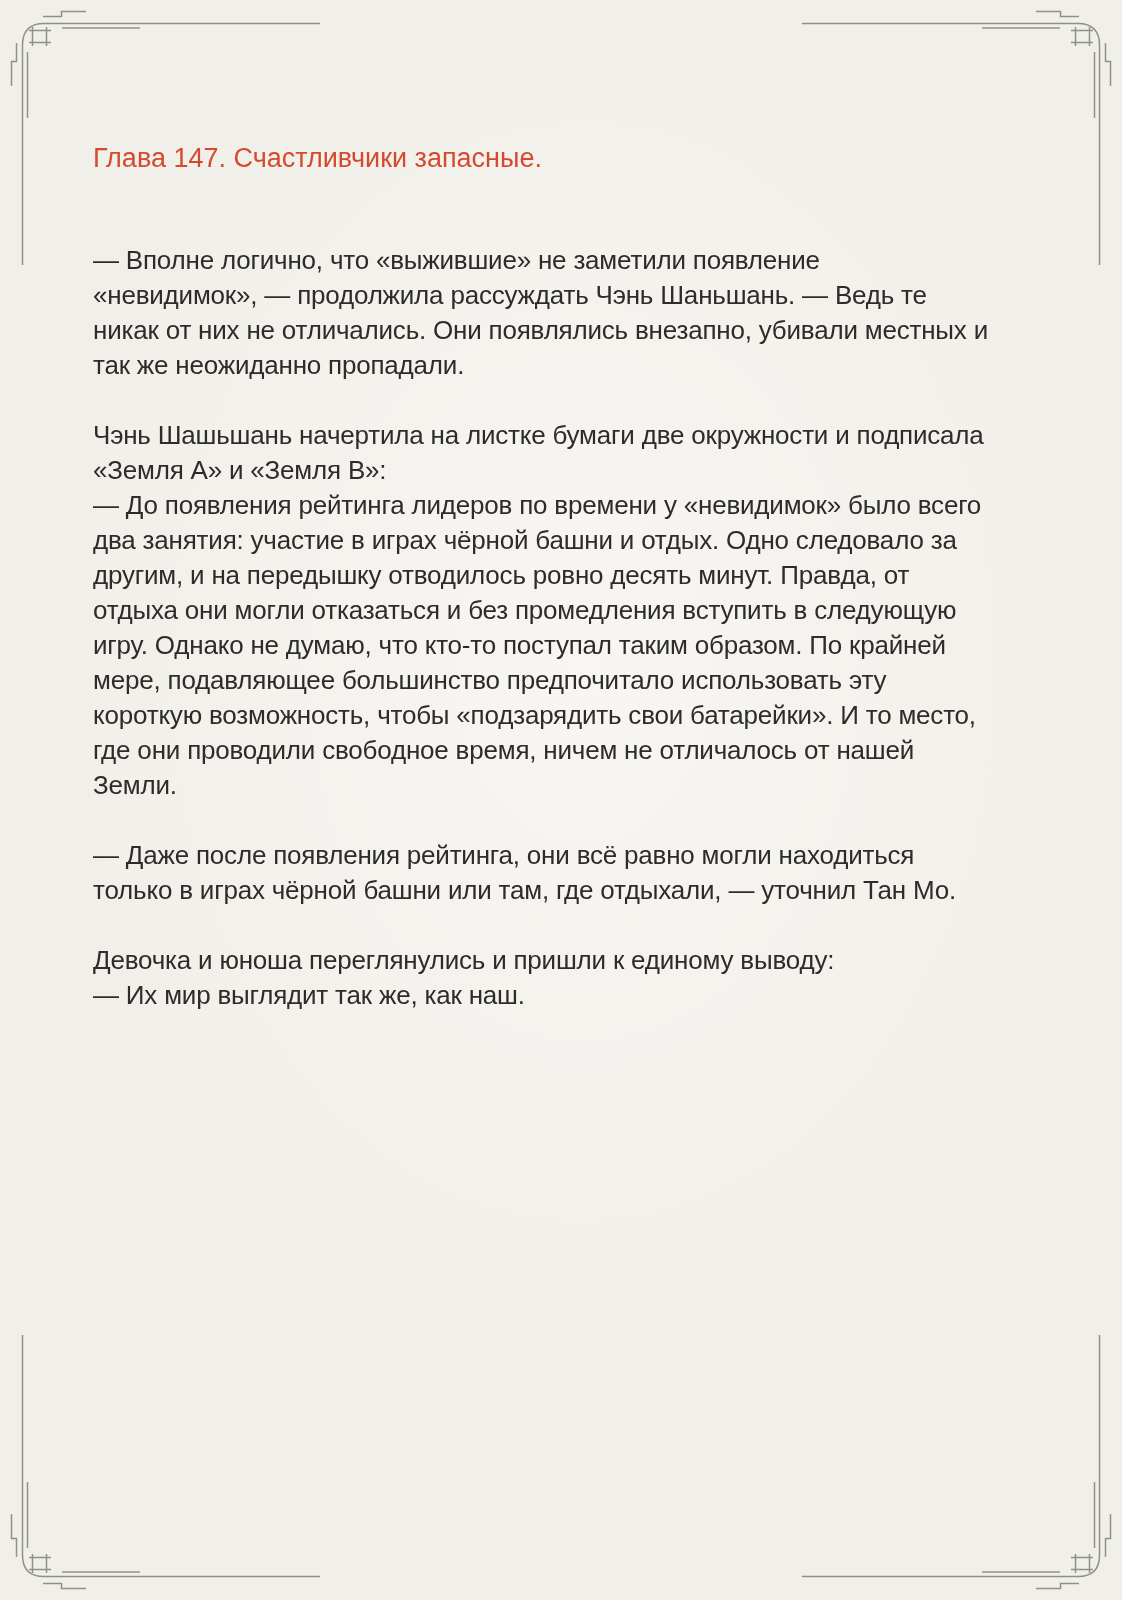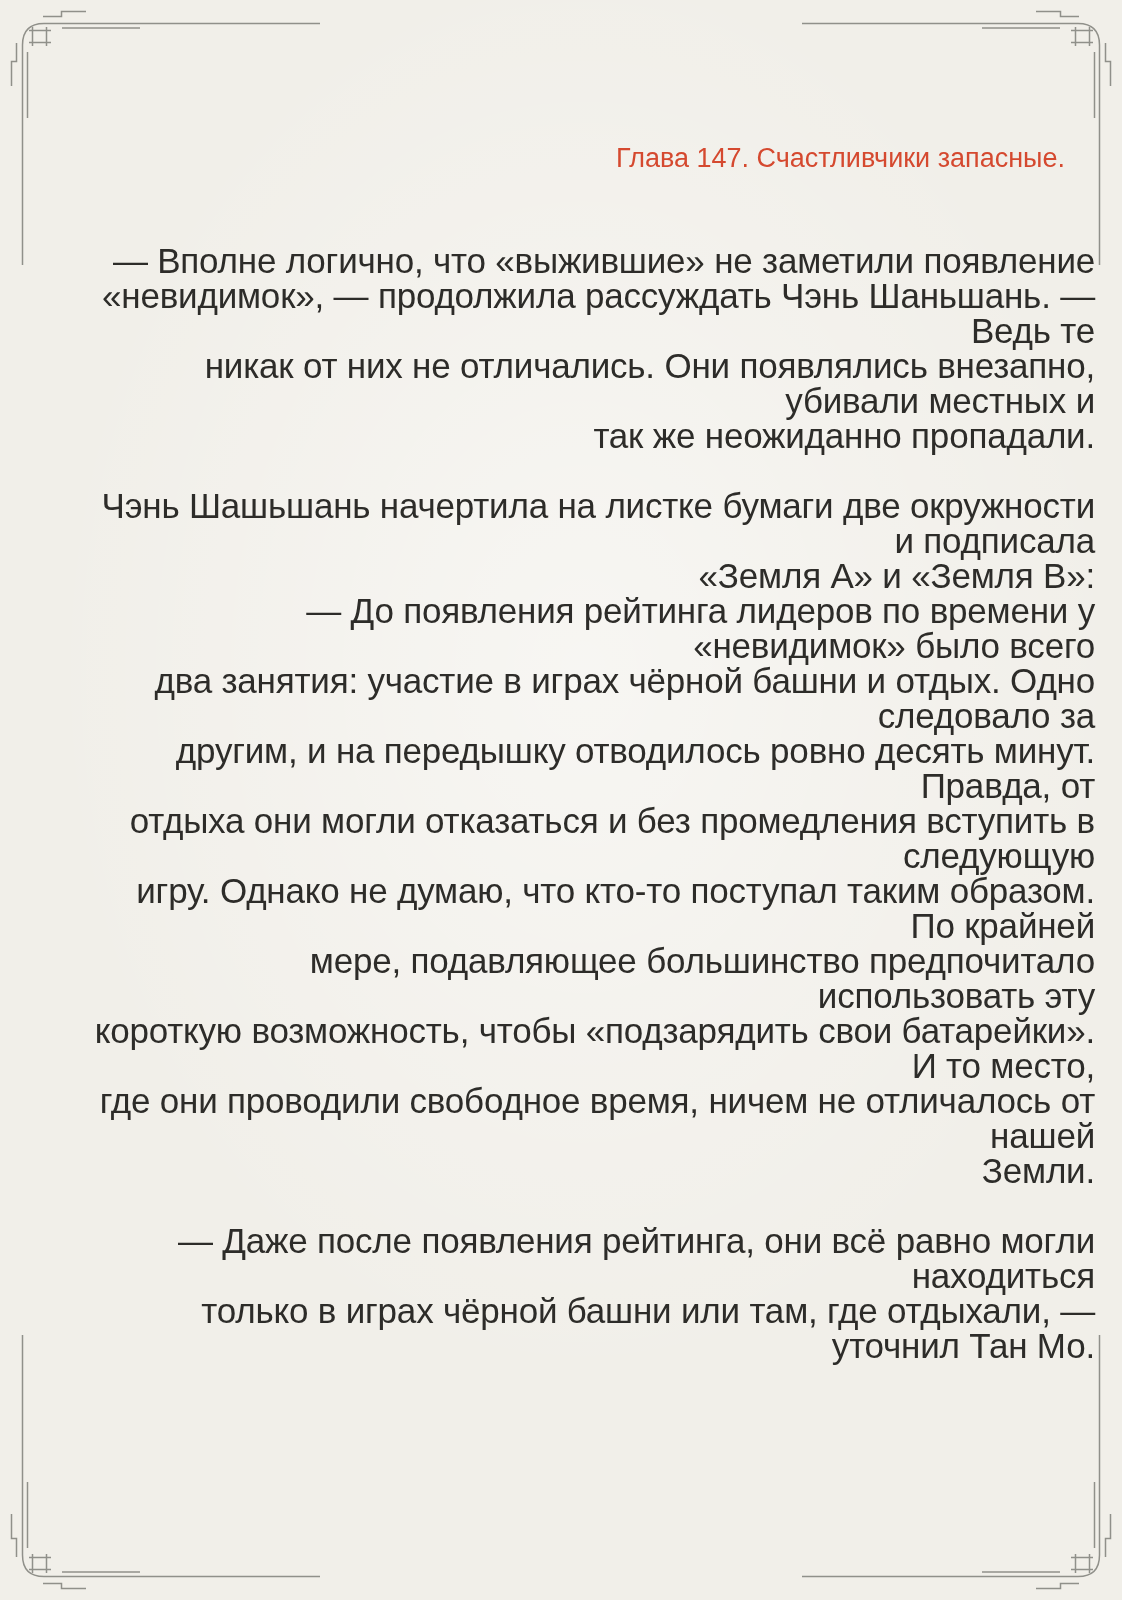--- a/index.html
+++ b/index.html
@@ -28,31 +28,30 @@
   .content {
     position: absolute;
     left: 93px; top: 0;
     width: 1002px;
   }
   h1.chapter-title {
     margin: 141px 30px 67px 0;
     font-size: 27px;
     line-height: 35px;
     font-weight: 400;
-    text-align: right;
+    text-align: left;
     color: var(--title, #d5492f);
   }
   p.para {
     margin: 35px 0 0 0;
-    font-size: 35px;
+    font-size: 26px;
     line-height: 35px;
     letter-spacing: -0.2px;
     color: var(--text, #2d2c29);
     white-space: pre-line;
-    text-align: right;
   }
   p.para:first-of-type { margin-top: 0; }
 </style>
 </head>
 <body>
 
 <div class="page">
 
   <svg class="corner tl" viewBox="0 0 320 265" xmlns="http://www.w3.org/2000/svg" aria-hidden="true">
     <g stroke="currentColor" stroke-width="1.5" fill="none">
@@ -107,15 +106,17 @@
 два занятия: участие в играх чёрной башни и отдых. Одно следовало за
 другим, и на передышку отводилось ровно десять минут. Правда, от
 отдыха они могли отказаться и без промедления вступить в следующую
 игру. Однако не думаю, что кто-то поступал таким образом. По крайней
 мере, подавляющее большинство предпочитало использовать эту
 короткую возможность, чтобы «подзарядить свои батарейки». И то место,
 где они проводили свободное время, ничем не отличалось от нашей
 Земли.</p>
     <p class="para">— Даже после появления рейтинга, они всё равно могли находиться
 только в играх чёрной башни или там, где отдыхали, — уточнил Тан Мо.</p>
+    <p class="para">Девочка и юноша переглянулись и пришли к единому выводу:
+— Их мир выглядит так же, как наш.</p>
   </main>
 
 </div>
 
 </body></html>

